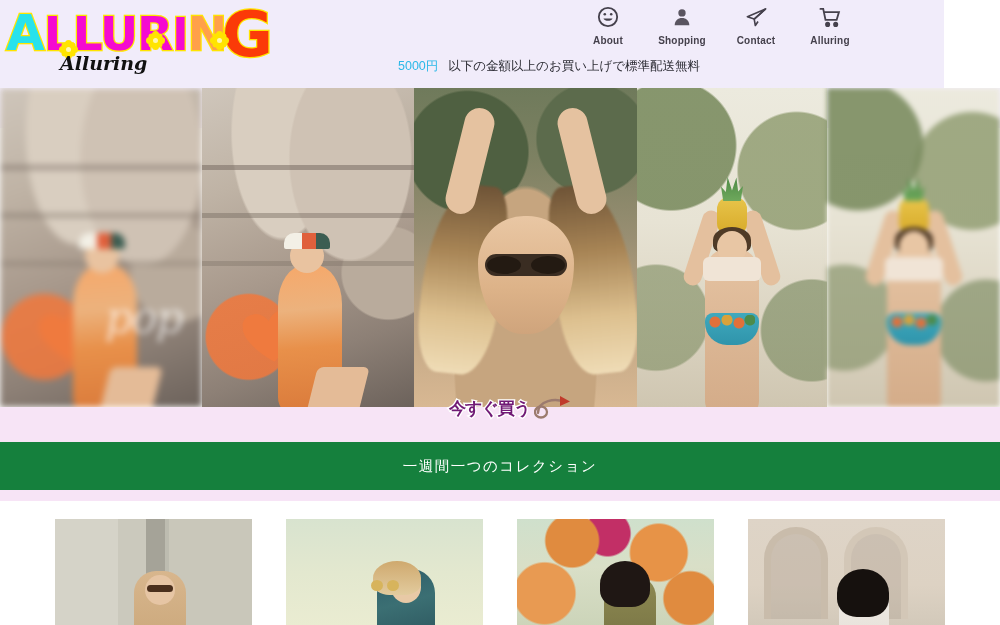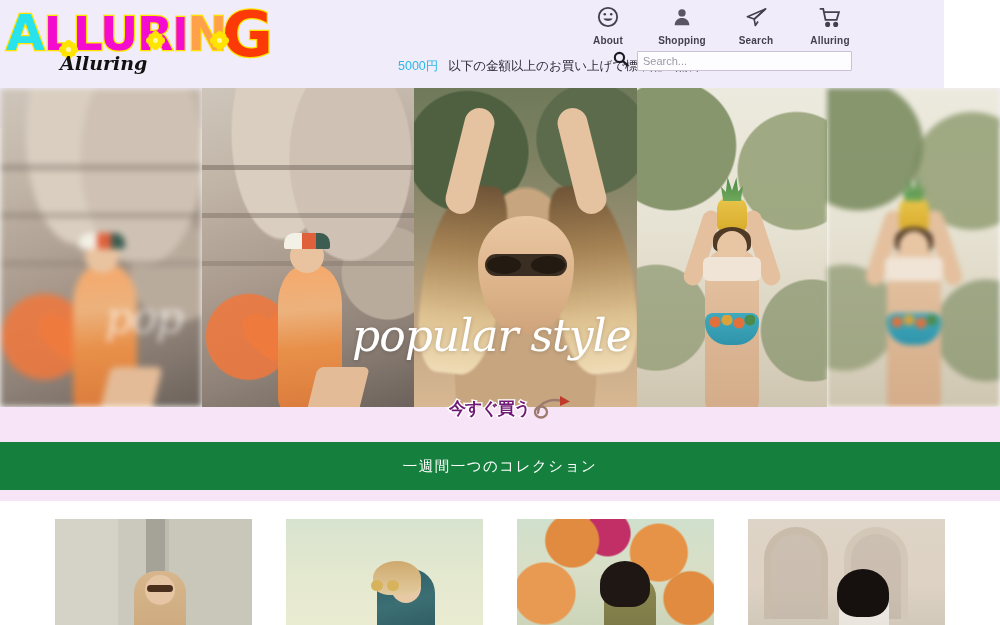--- a/index.html
+++ b/index.html
@@ -583,44 +583,35 @@
       <span class="lbl">Shopping</span>
     </div>
 
     <div class="icon-item">
       <span class="glyph">
         <svg width="23" height="23" viewBox="0 0 24 24" fill="none" stroke="#45414c" stroke-width="1.7" stroke-linejoin="round">
           <path d="M21.5 3 L2.5 11.2 L9.6 13.6 L21.5 3 Z"></path>
           <path d="M21.5 3 L9.6 13.6 L10.8 20.4 L13.6 16.2"></path>
         </svg>
       </span>
-      <span class="lbl">Search</span>
+      <span class="lbl">Contact</span>
     </div>
 
     <div class="icon-item">
       <span class="glyph">
         <svg width="23" height="23" viewBox="0 0 24 24" fill="none" stroke="#45414c" stroke-width="1.9" stroke-linecap="round">
           <path d="M1.5 3 H4.4 L6.8 14.5 H18.4 L20.8 6.4 H5.6"></path>
           <circle cx="9" cy="19.2" r="1.7" fill="#45414c"></circle>
           <circle cx="17.4" cy="19.2" r="1.7" fill="#45414c"></circle>
         </svg>
       </span>
       <span class="lbl">Alluring</span>
     </div>
   </div>
 
-  <div class="search-wrap">
-    <span class="search-icon">
-      <svg width="17" height="17" viewBox="0 0 24 24" fill="none" stroke="#1b1b22" stroke-width="3" stroke-linecap="round">
-        <circle cx="10.5" cy="10.5" r="6.5"></circle>
-        <path d="M15.5 15.5 L21 21"></path>
-      </svg>
-    </span>
-    <input class="search-input" type="text" placeholder="Search..." style="">
-  </div>
 
   <div class="main-nav">
     <div class="nav-link">Girl</div>
     <div class="nav-link">Bikini</div>
     <div class="nav-link">Men</div>
     <div class="nav-link">Sale</div>
     <div class="nav-link">Collection</div>
     <div class="nav-link">All</div>
   </div>
 </div>
@@ -683,21 +674,20 @@
         <div class="pineapple"></div>
         <div class="gs-body"></div>
         <div class="gs-hair"></div>
           <div class="gs-head"></div>
         <div class="gs-top"></div>
           <div class="gs-bottom"></div>
       </div>
     </div>
   </div>
 
-  <div class="hero-title">popular style</div>
 </div>
 
 <div class="pink-strip">
   <div class="cta">
     <span class="cta-text">今すぐ買う</span>
     <span class="cta-arrow">
       <svg width="46" height="26" viewBox="0 0 46 26" fill="none">
         <path d="M4 20 C4 7 22 5 30 9" stroke="#9c7b6e" stroke-width="2.3" stroke-linecap="round"></path>
         <ellipse cx="7" cy="19" rx="6" ry="5.5" stroke="#9c7b6e" stroke-width="2.3" fill="none"></ellipse>
         <path d="M26 3 L36 8.5 L26 13 Z" fill="#c03a2b"></path>

